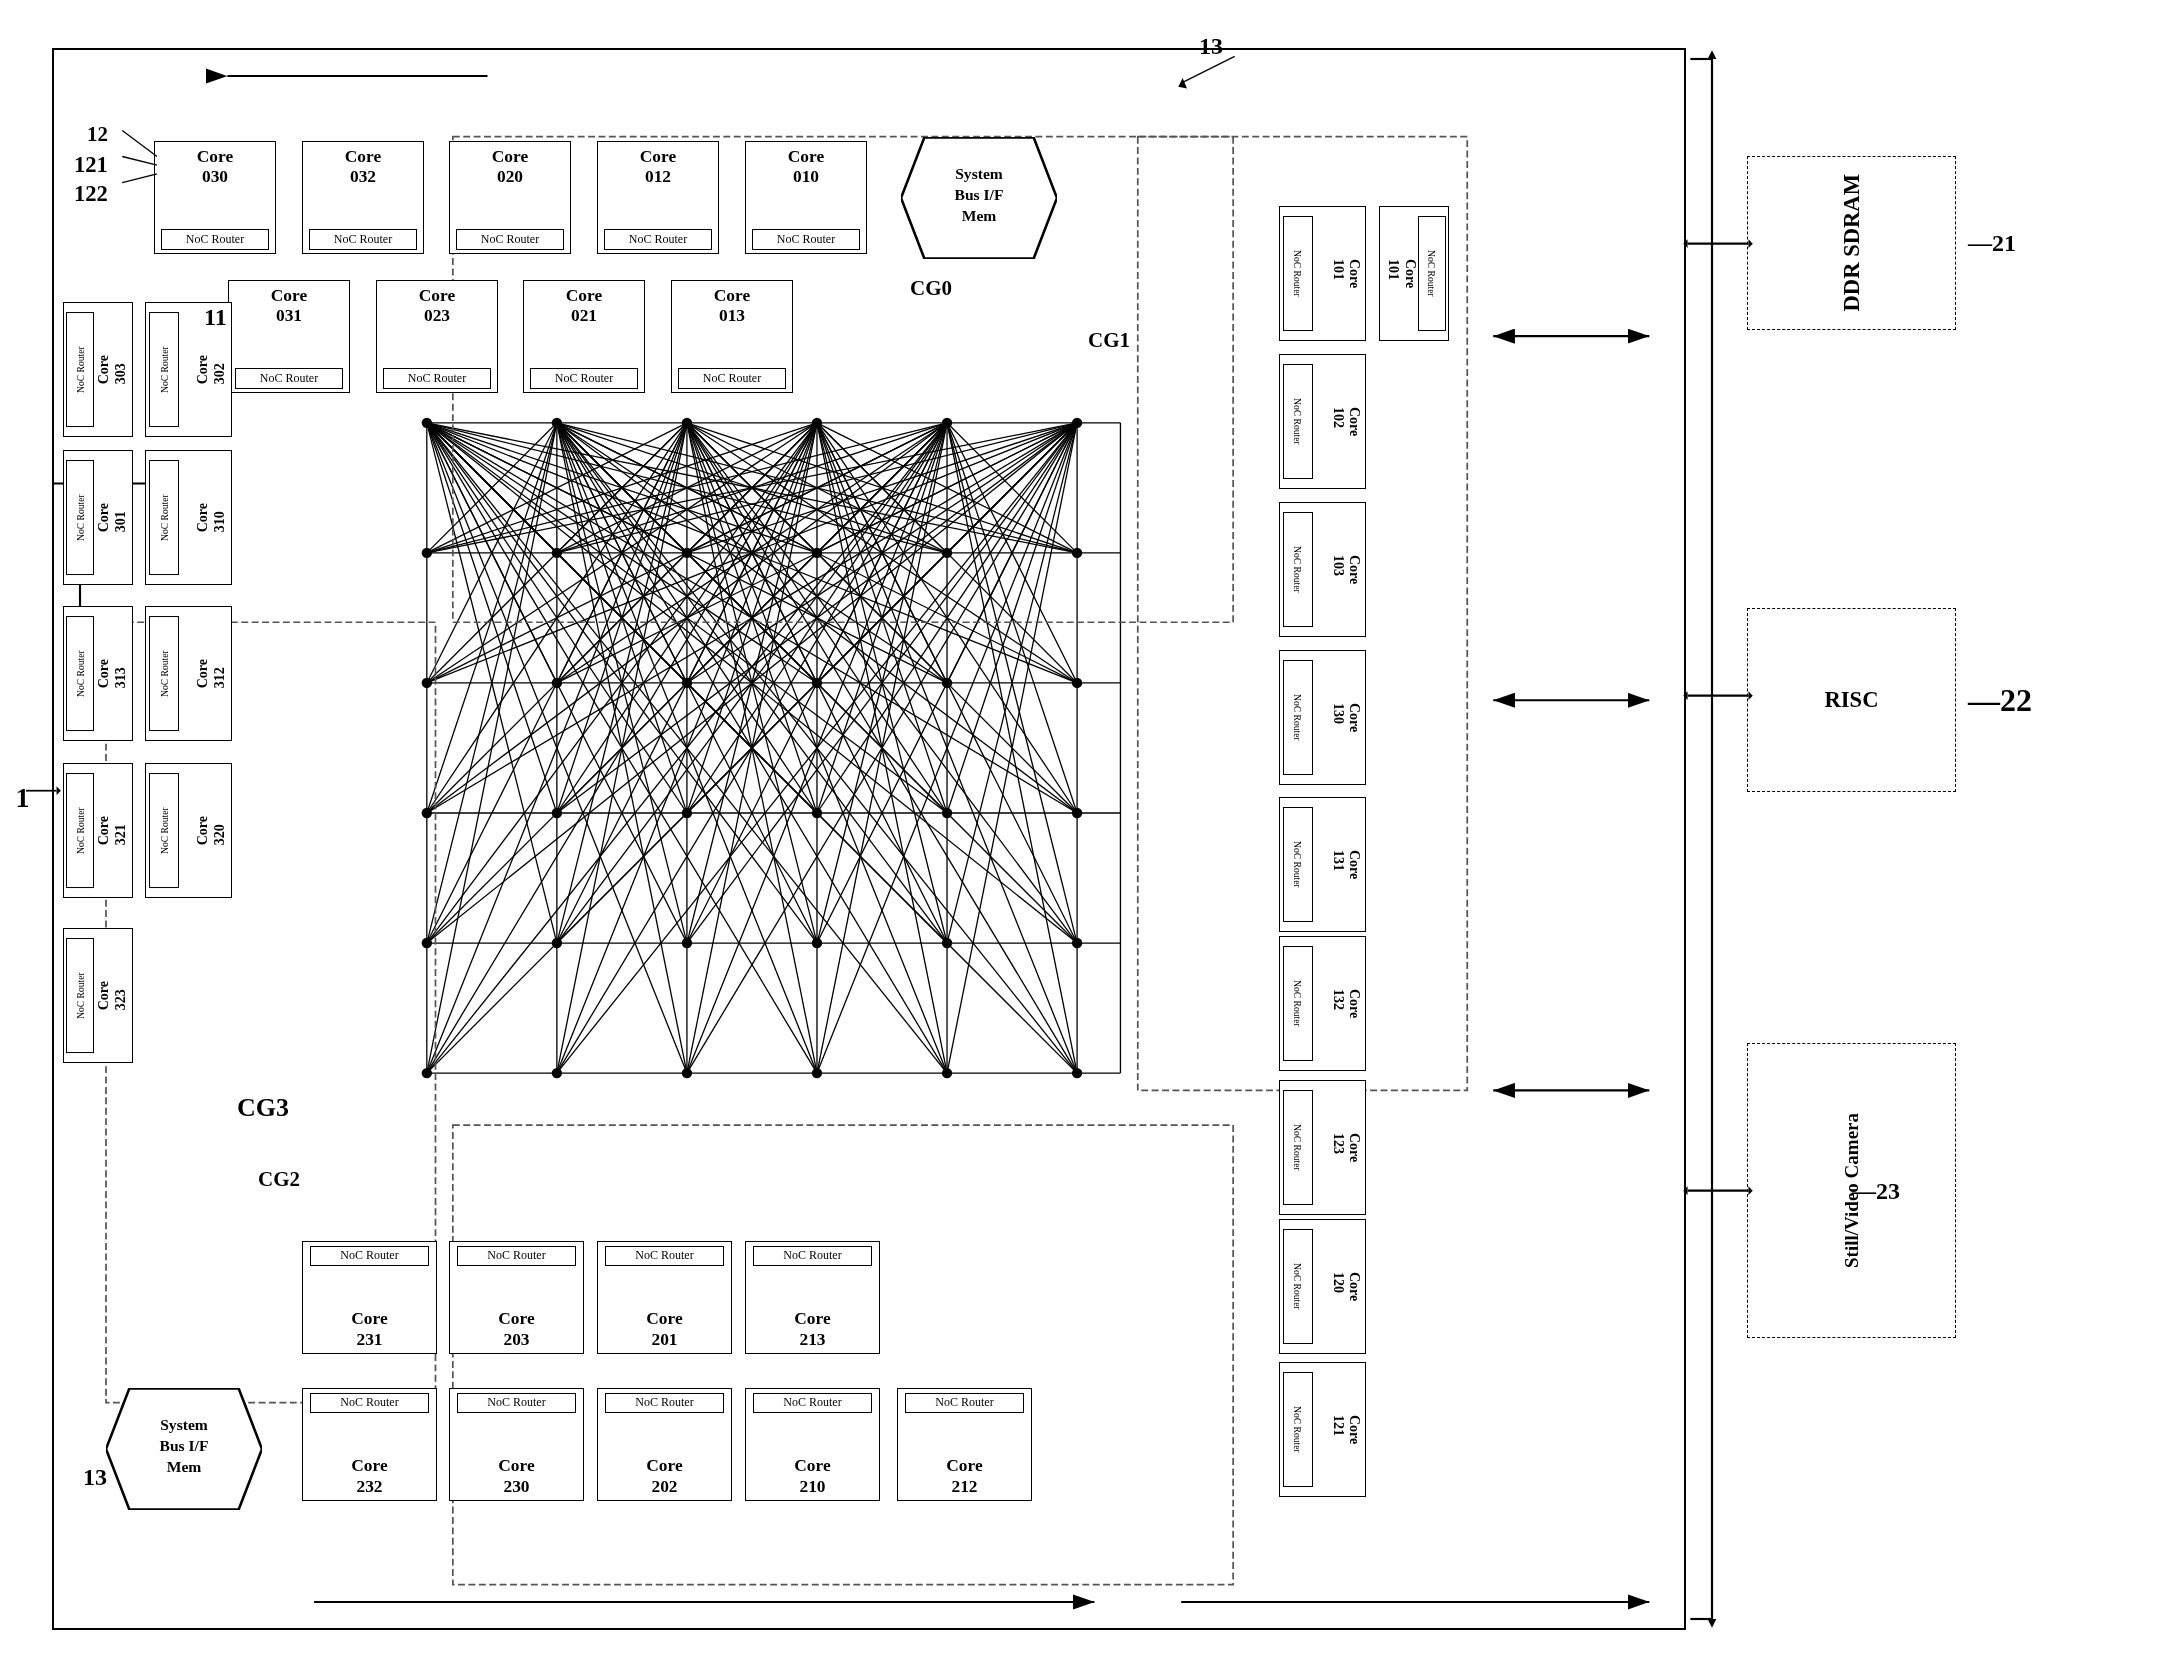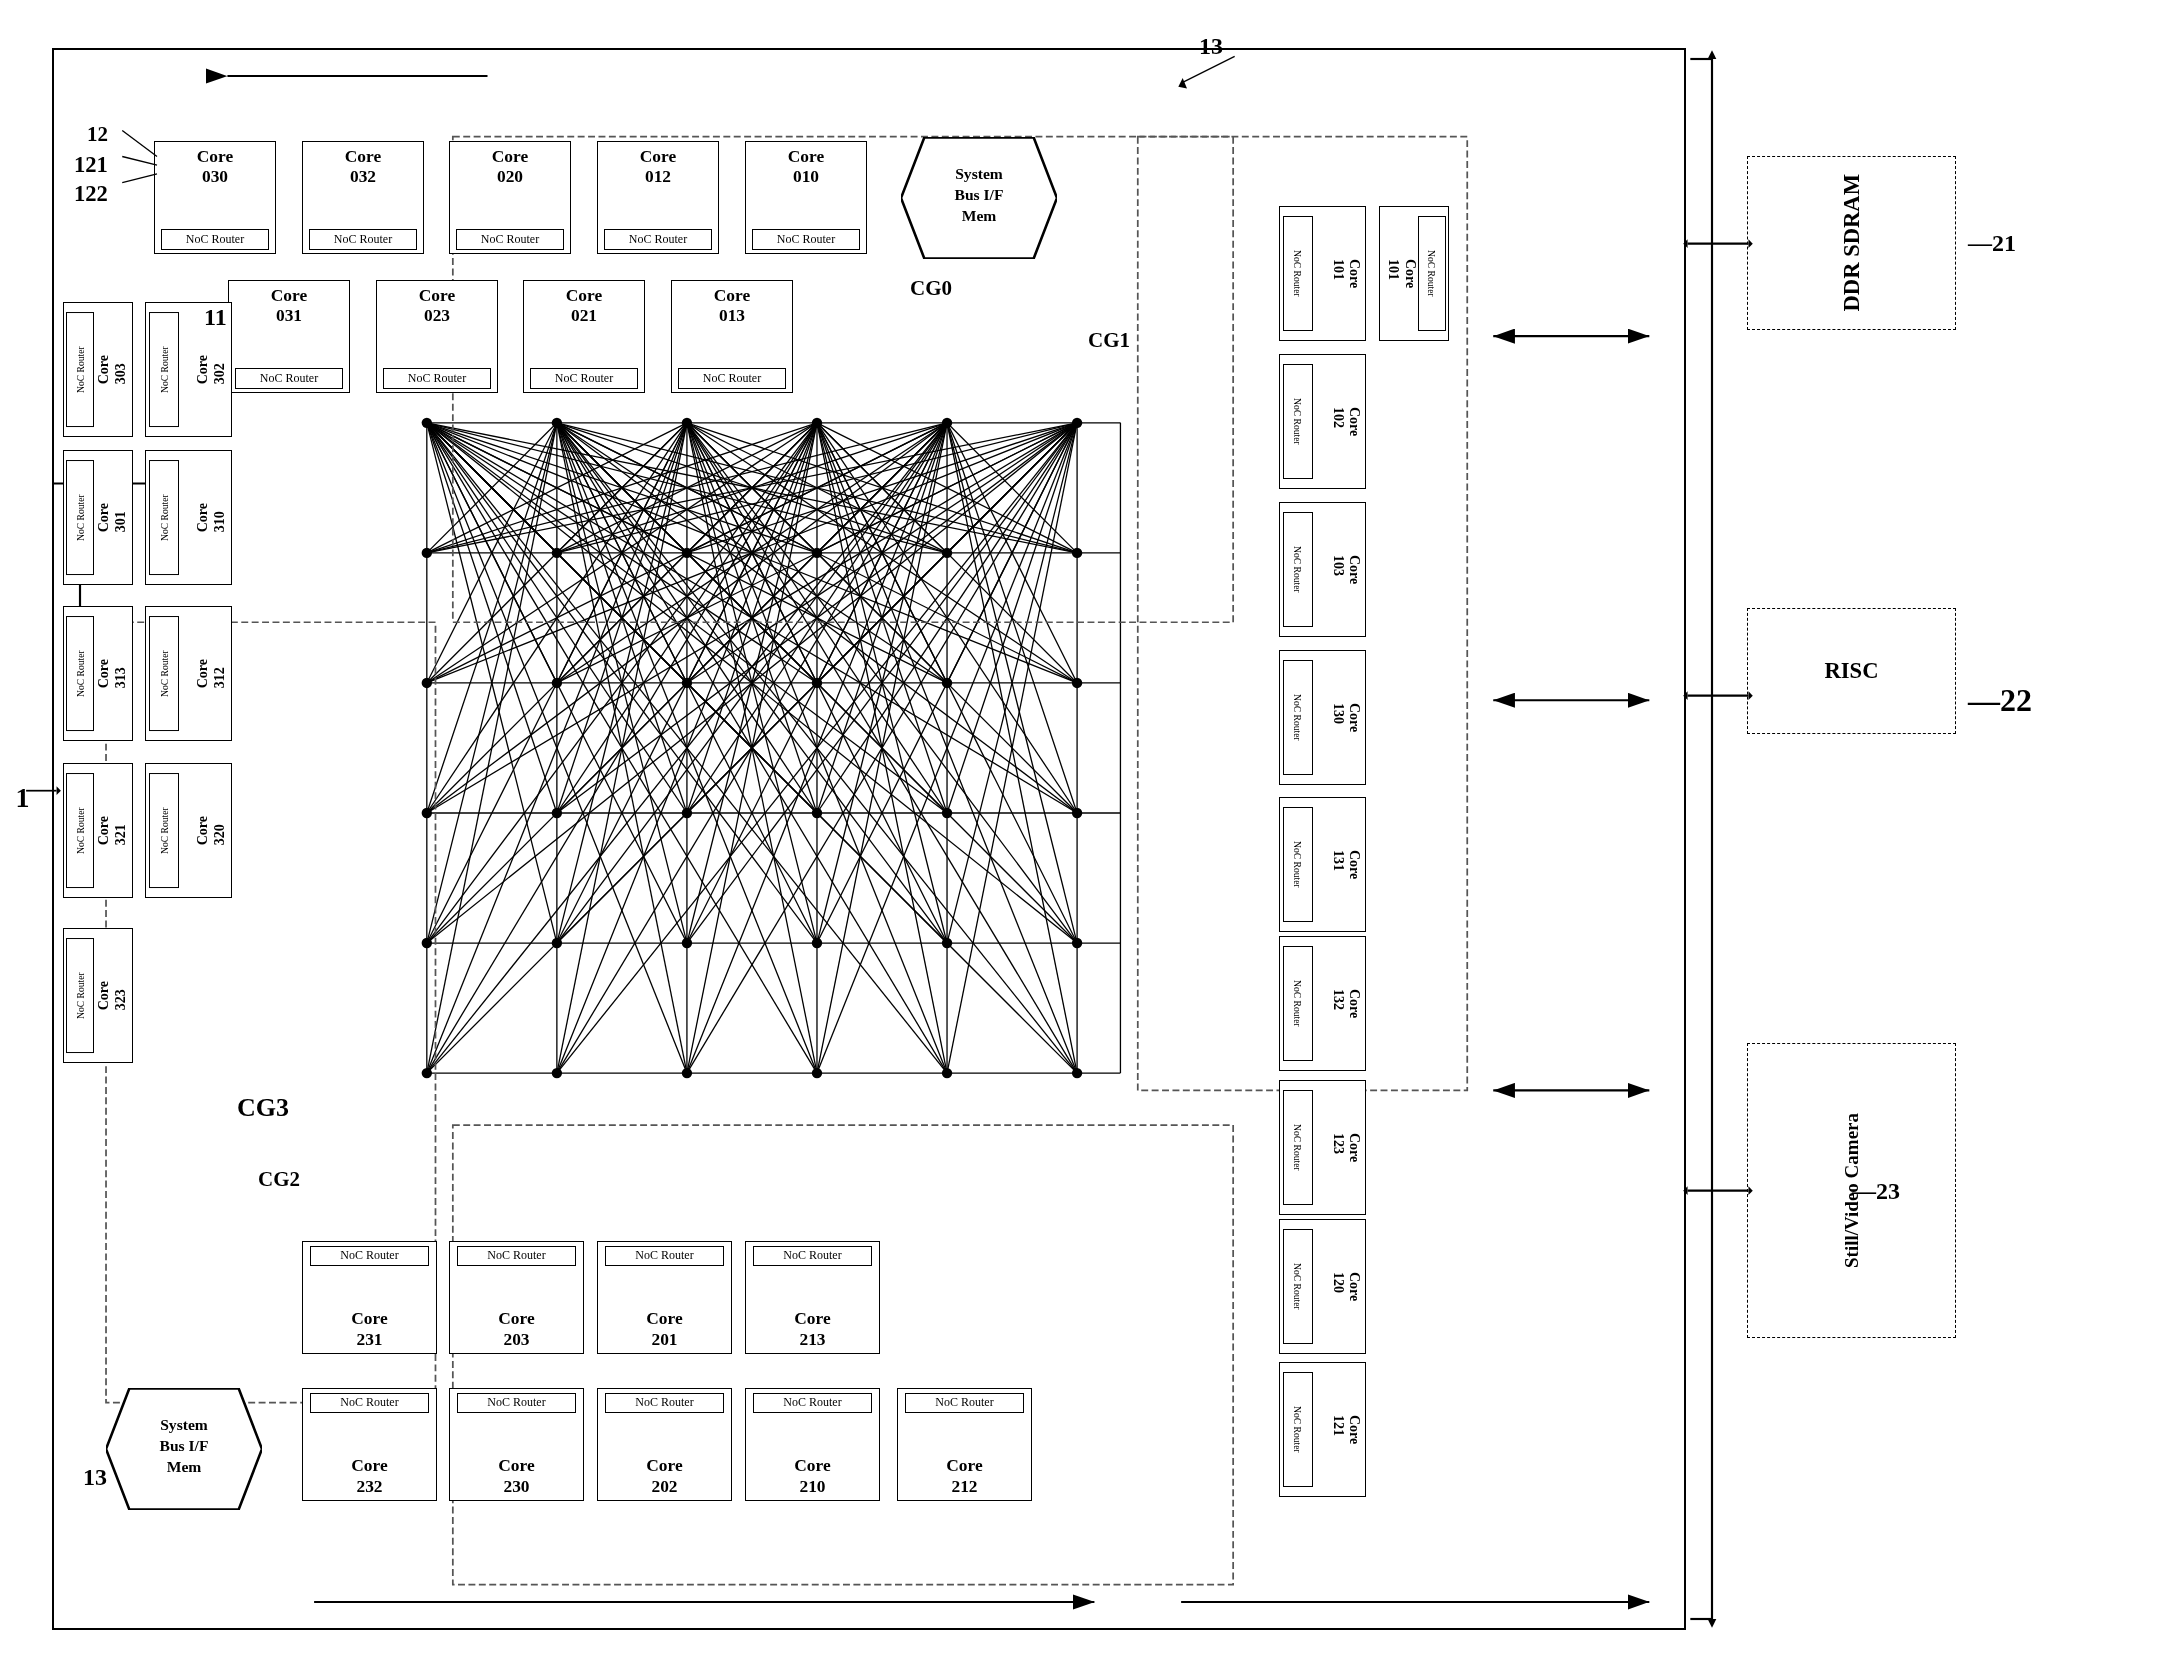--- a/index.html
+++ b/index.html
@@ -536,21 +536,21 @@
   </div>
 
   <svg style="position:absolute; top:235px; left:1683px; width:70px; height:17.4px;" viewBox="0 0 80 20">
     <line x1="5" y1="10" x2="75" y2="10" stroke="#000" stroke-width="2.5"></line>
     <polygon points="5,5 0,10 5,15" fill="#000"></polygon>
     <polygon points="75,5 80,10 75,15" fill="#000"></polygon>
   </svg>
 
   <div style="position:absolute; top:230px; left:1968px; font-size:24px; font-weight:bold;">—21</div>
 
-  <div style="position:absolute; top:608px; left:1747px; width:209px; height:126px; border:1.7px dashed #000; display:flex; align-items:center; justify-content:center;">
+  <div style="position:absolute; top:608px; left:1747px; width:209px; height:184px; border:1.7px dashed #000; display:flex; align-items:center; justify-content:center;">
     <span style="font-size:22.6px; font-weight:bold; text-align:center;">RISC</span>
   </div>
 
   <svg style="position:absolute; top:687px; left:1683px; width:70px; height:17.4px;" viewBox="0 0 80 20">
     <line x1="5" y1="10" x2="75" y2="10" stroke="#000" stroke-width="2.5"></line>
     <polygon points="5,5 0,10 5,15" fill="#000"></polygon>
     <polygon points="75,5 80,10 75,15" fill="#000"></polygon>
   </svg>
 
   <div style="position:absolute; top:682px; left:1968px; font-size:32px; font-weight:bold;">—22</div>

